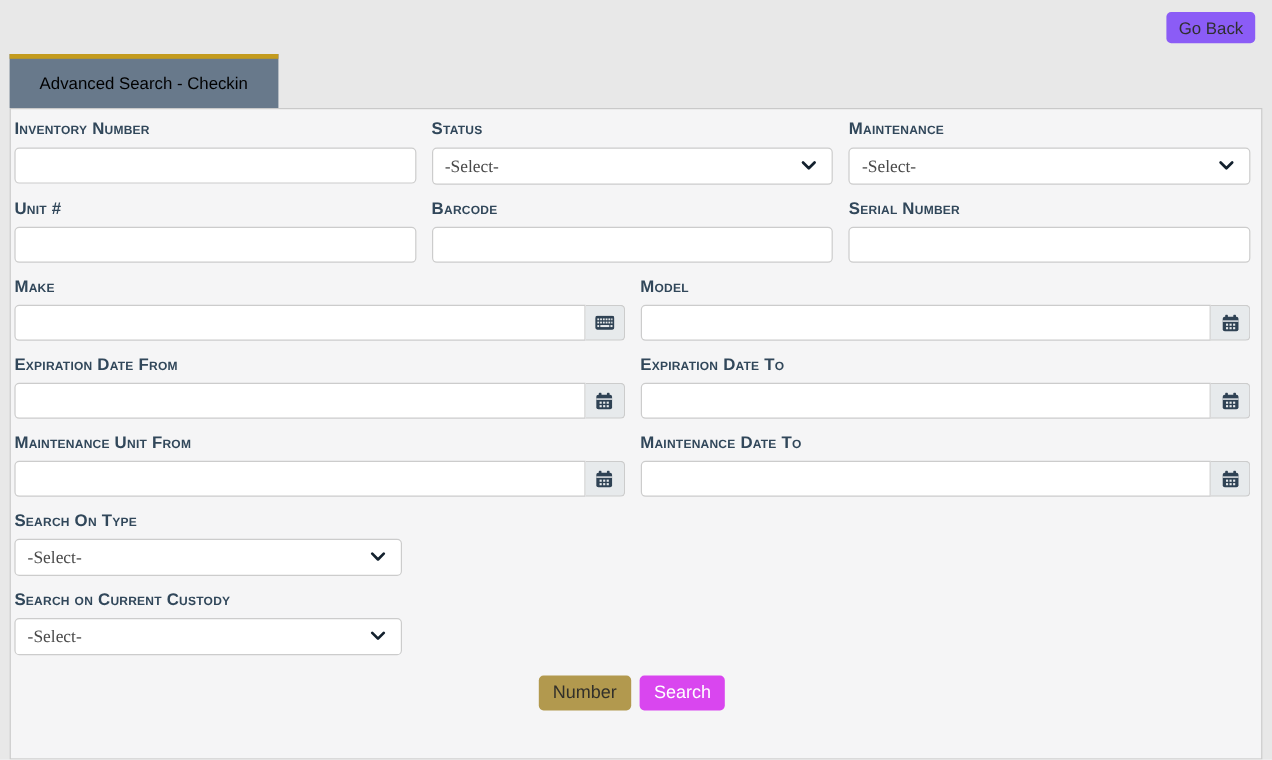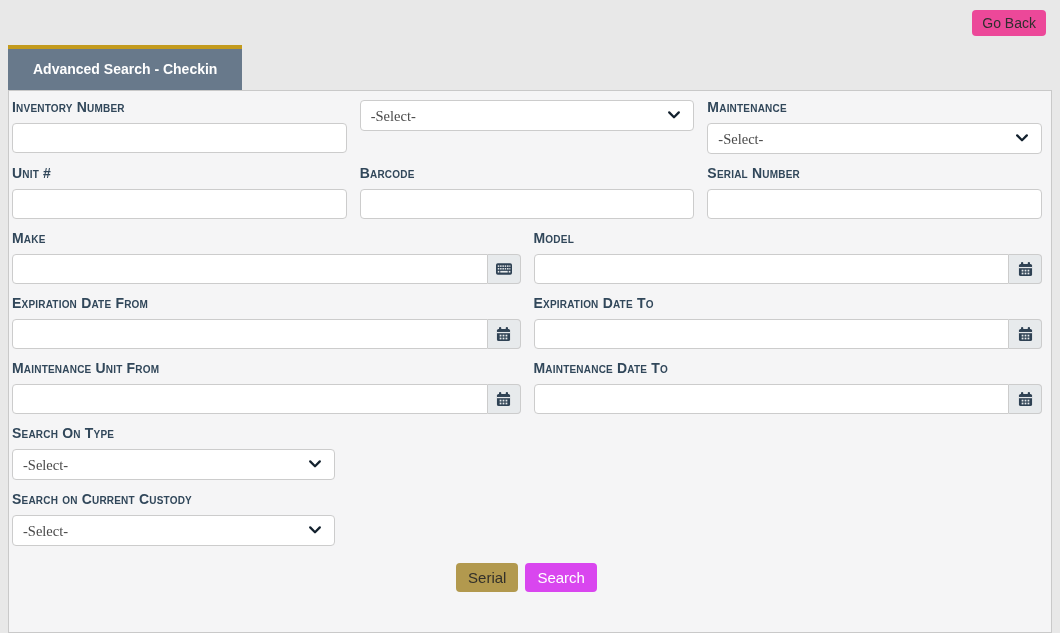--- a/index.html
+++ b/index.html
@@ -5,32 +5,32 @@
   * { box-sizing: border-box; margin: 0; padding: 0; }
   html,body { width: 1060px; height: 633px; }
   body {
     font-family: "Liberation Sans", "DejaVu Sans", sans-serif;
     background: #e8e8e8;
     position: relative;
   }
   .topbar { height: 45px; position: relative; }
   .go-back-btn {
     position: absolute; top: 10px; right: 14px;
-    background: #ec4899; color: #2f2f2f;
+    background: #8b5cf6; color: #2f2f2f;
     border: none; border-radius: 4px;
     padding: 5px 10px; font-size: 14px;
     font-family: inherit; cursor: pointer;
   }
   .tab {
     display: inline-block;
     margin-left: 8px;
     background: #68798b;
     border-top: 4px solid #c39b1e;
-    color: #ffffff;
-    font-weight: bold;
+    color: #000000;
+    font-weight: normal;
     font-size: 14px;
     padding: 12px 25px 13px 25px;
   }
   .panel {
     margin: 0 8px 2px 8px;
     background: #f5f5f6;
     border: 1px solid #c9c9c9;
     padding: 9px 9px 24px 2px;
     height: 543px;
   }
@@ -100,20 +100,21 @@
 </div>
 
 <div class="panel">
 
   <div class="row">
     <div class="field">
       <label class="flabel">Inventory Number</label>
       <input type="text" class="tinput" value="" style="">
     </div>
     <div class="field">
+      <label class="flabel">Status</label>
       <div class="select-wrap">
         <select>
           <option>-Select-</option>
         </select>
         <span class="chev">
           <svg width="14" height="14" viewBox="0 0 16 16">
               <path d="M2.5 5 L8 10.5 L13.5 5" fill="none" stroke="currentColor" stroke-width="2.6" stroke-linecap="round" stroke-linejoin="round"></path>
             </svg>
         </span>
       </div>
@@ -321,20 +322,20 @@
         <span class="chev">
           <svg width="14" height="14" viewBox="0 0 16 16">
               <path d="M2.5 5 L8 10.5 L13.5 5" fill="none" stroke="currentColor" stroke-width="2.6" stroke-linecap="round" stroke-linejoin="round"></path>
             </svg>
         </span>
       </div>
     </div>
   </div>
 
   <div class="actions">
-    <button class="btn btn-reset">Serial</button>
+    <button class="btn btn-reset">Number</button>
     <button class="btn btn-search">Search</button>
   </div>
 
 </div>
 
 
 
 
 </body></html>

